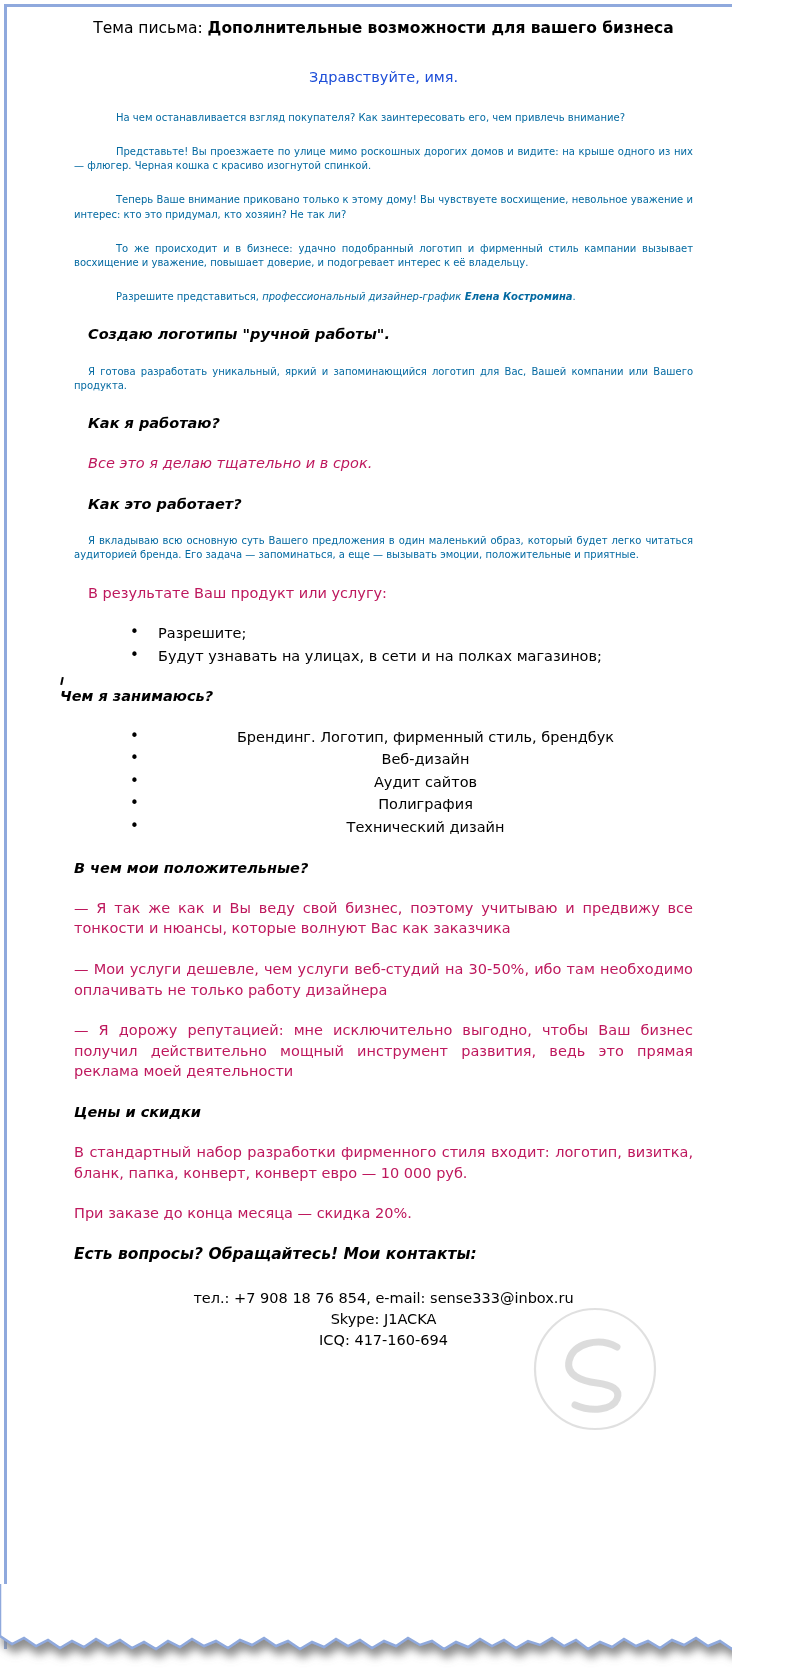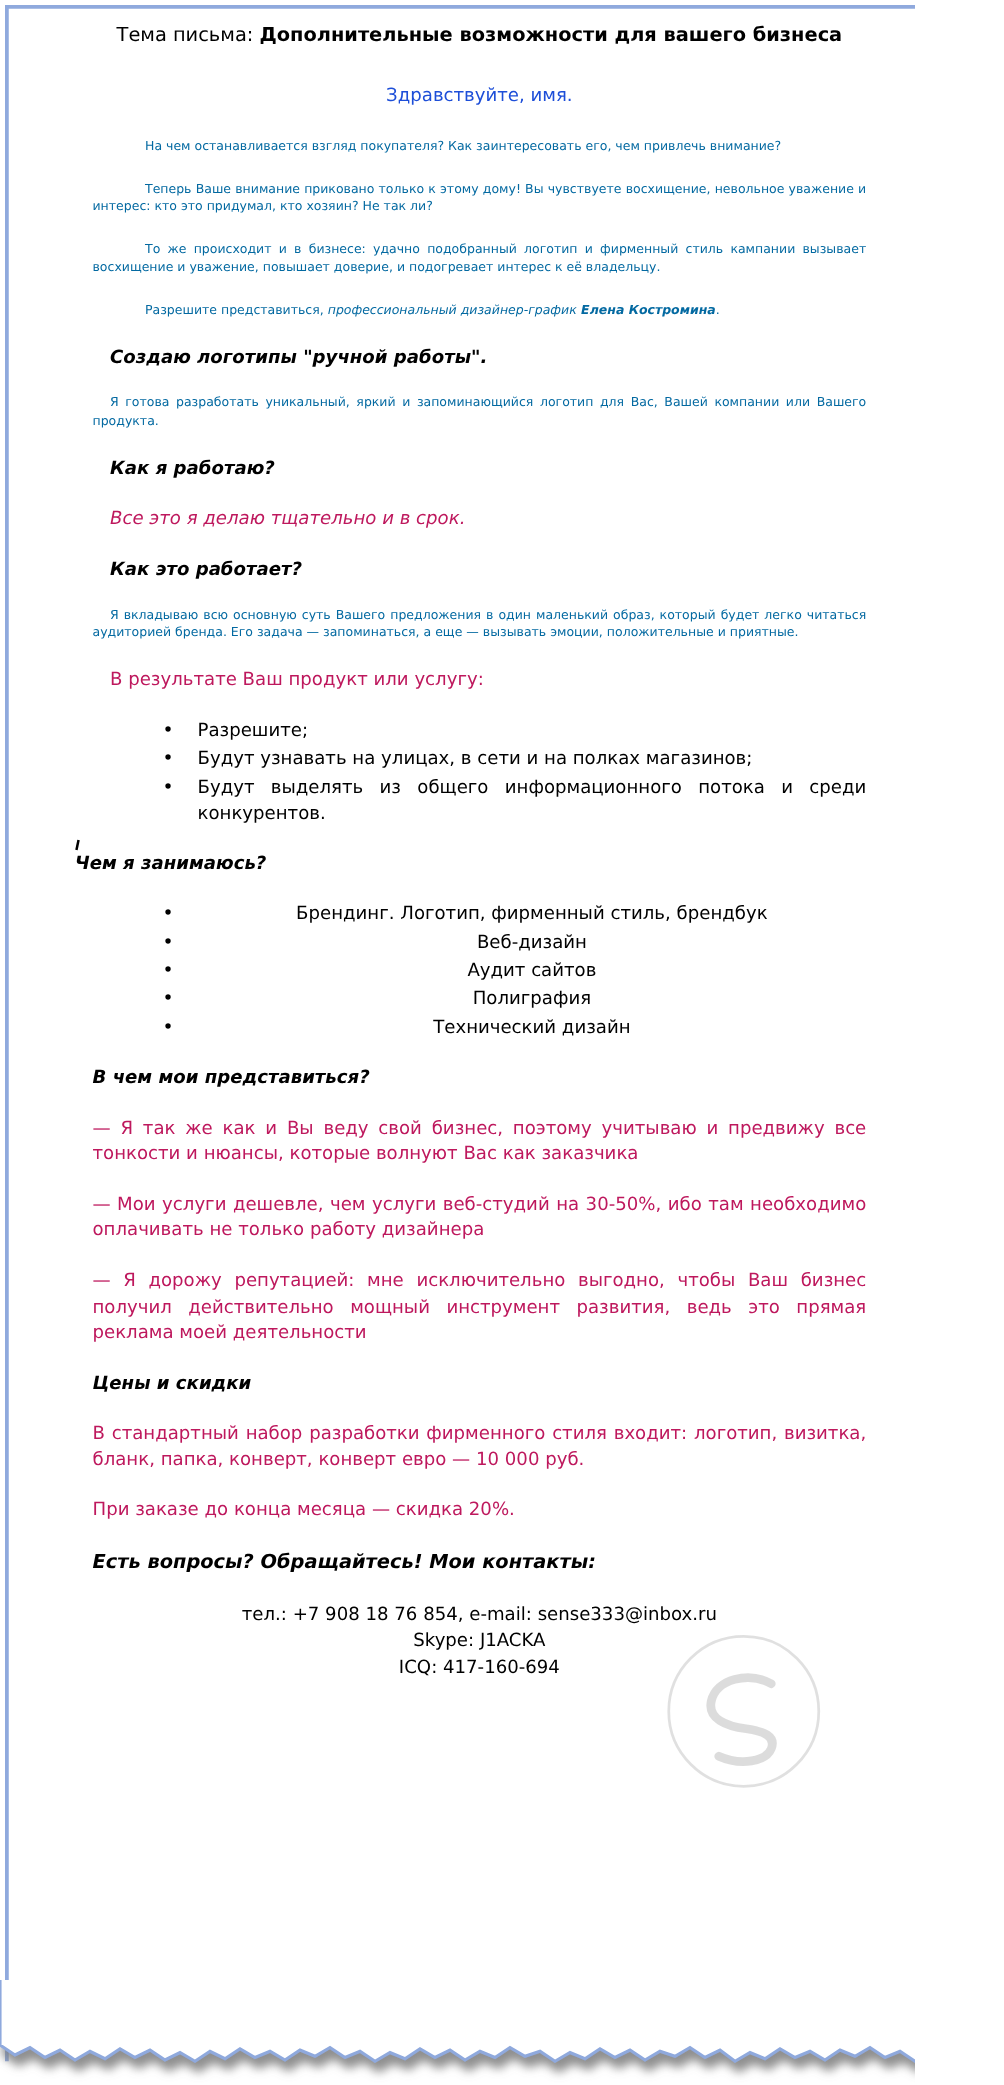--- a/index.html
+++ b/index.html
@@ -216,20 +216,21 @@
 
     <div class="doc-title">
       <span class="label">Тема письма:</span>
       <span class="subject">Дополнительные возможности для вашего бизнеса</span>
     </div>
 
     <p class="greeting">Здравствуйте, имя.</p>
 
     <p class="body">На чем останавливается взгляд покупателя? Как заинтересовать его, чем привлечь внимание?</p>
 
+    <p class="body">Представьте! Вы проезжаете по улице мимо роскошных дорогих домов и видите: на  крыше одного из них — флюгер. Черная кошка с красиво изогнутой спинкой.</p>
 
     <p class="body">Теперь Ваше внимание приковано только к этому дому! Вы чувствуете восхищение, невольное уважение и интерес: кто это придумал, кто хозяин? Не так ли?</p>
 
     <p class="body">То же происходит и в бизнесе: удачно подобранный логотип и фирменный стиль кампании вызывает восхищение и уважение, повышает доверие, и подогревает интерес к её владельцу.</p>
 
     <p class="body"><span>Разрешите представиться, </span><span class="italic">профессиональный дизайнер-график</span><span class="bolditalic"> Елена Костромина</span><span>.</span></p>
 
     <div class="heading">Создаю логотипы "ручной работы".</div>
 
     <p class="body small-indent">Я готова разработать уникальный, яркий и запоминающийся логотип для Вас, Вашей компании или Вашего продукта.</p>
@@ -241,34 +242,33 @@
 
     <div class="heading">Как это работает?</div>
 
     <p class="body small-indent">Я вкладываю всю основную суть Вашего предложения в один маленький образ, который будет легко читаться аудиторией бренда. Его задача — запоминаться, а еще — вызывать эмоции, положительные и приятные.</p>
 
     <p class="plain" style="padding-left:14px">В результате Ваш продукт или услугу:</p>
 
     <ul class="bullets">
       <li>Разрешите;</li>
       <li>Будут узнавать на улицах, в сети и на полках магазинов;</li>
-      <li>Будут выделять из общего информационного потока и среди конкурентов.</li>
     </ul>
 
     <div class="heading edge-left"><span class="tick"></span><span>Чем я занимаюсь?</span></div>
 
     <ul class="bullets tight">
       <li>Брендинг. Логотип, фирменный стиль, брендбук</li>
       <li>Веб-дизайн</li>
       <li>Аудит сайтов</li>
       <li>Полиграфия</li>
       <li>Технический дизайн</li>
     </ul>
 
-    <div class="heading flush">В чем мои представиться?</div>
+    <div class="heading flush">В чем мои положительные?</div>
 
     <p class="plain">— Я так же как и Вы веду свой бизнес, поэтому учитываю и предвижу все тонкости и нюансы, которые волнуют Вас как заказчика</p>
 
     <p class="plain">— Мои услуги дешевле, чем услуги веб-студий на 30-50%, ибо там необходимо оплачивать  не только работу дизайнера</p>
 
     <p class="plain">— Я дорожу репутацией: мне исключительно выгодно, чтобы Ваш бизнес получил действительно мощный инструмент развития, ведь это прямая реклама моей деятельности</p>
 
     <div class="heading flush">Цены и скидки</div>
 
     <p class="plain">В стандартный набор  разработки фирменного стиля входит: логотип, визитка, бланк, папка, конверт, конверт евро — 10 000 руб.</p>

